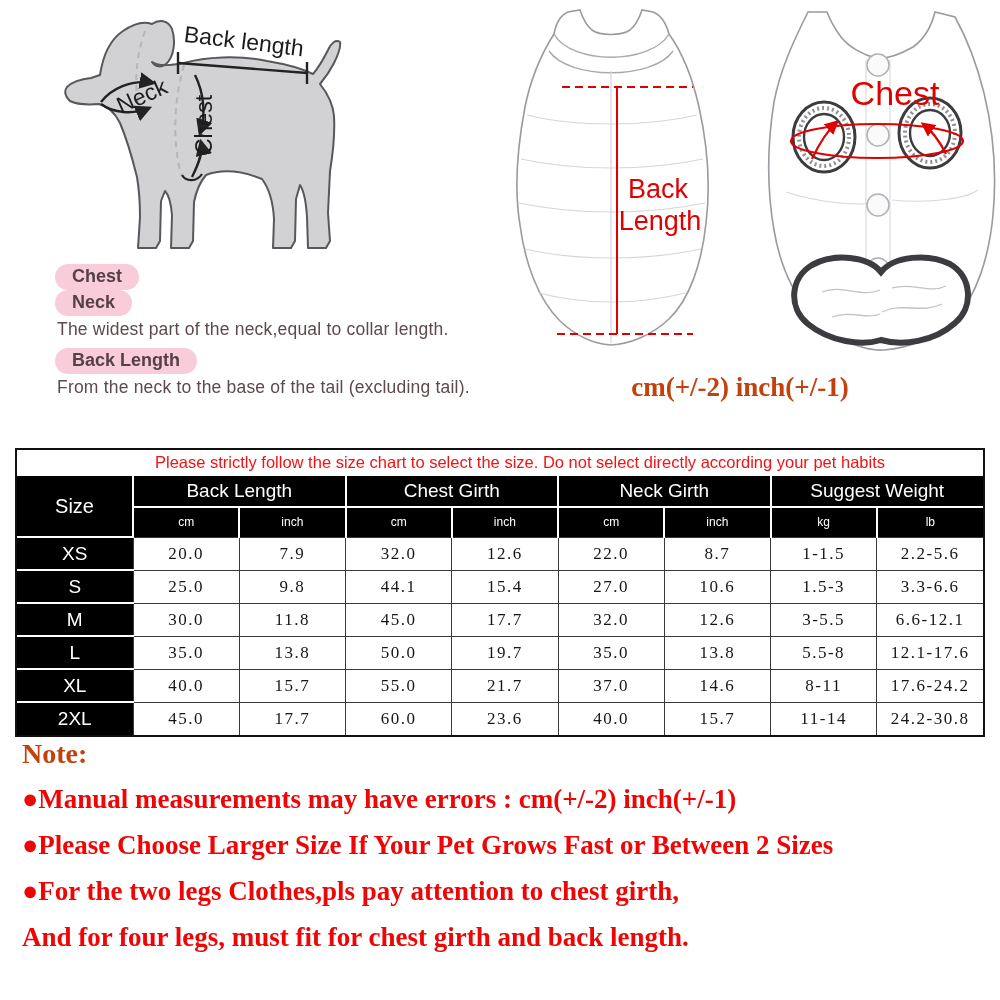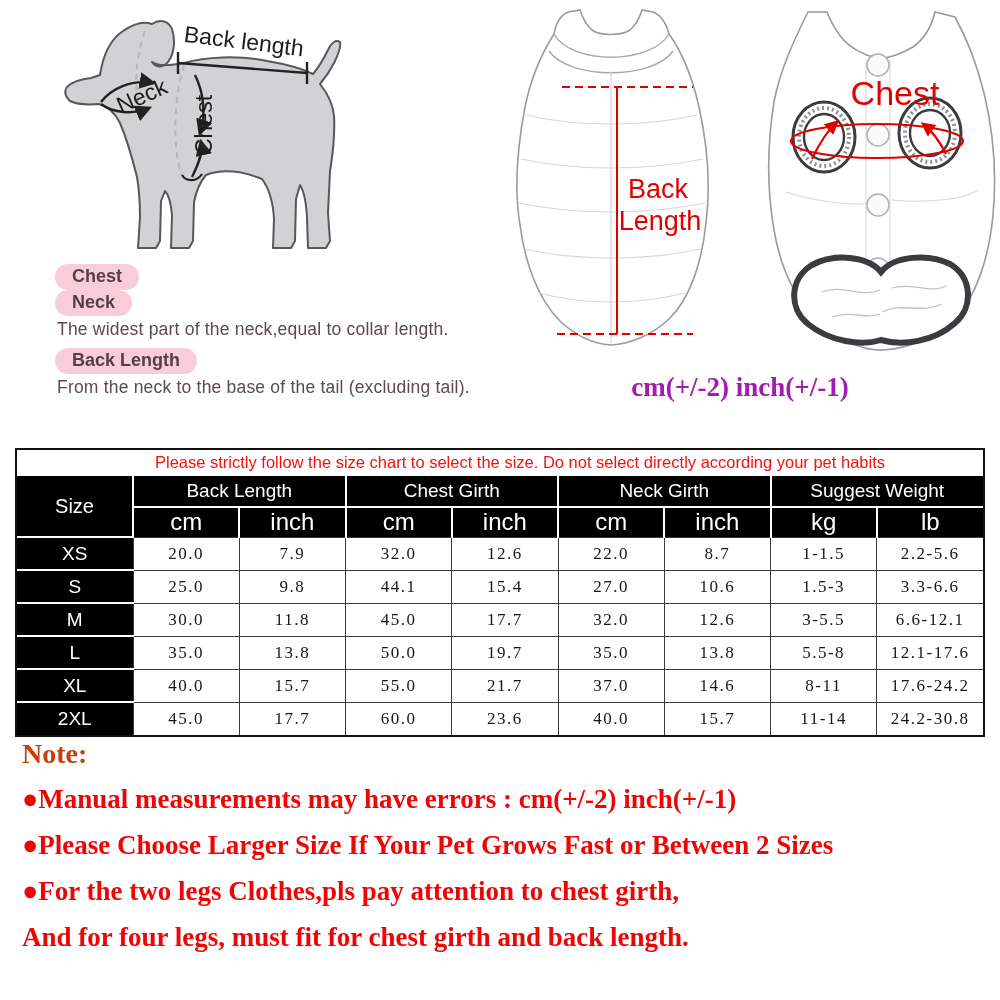--- a/index.html
+++ b/index.html
@@ -8,21 +8,21 @@
     font-family:"Liberation Sans",sans-serif;overflow:hidden;
   }
   
   .abs{position:absolute;}
   #dog-svg{left:45px;top:5px;}
   #vest-back-svg{left:505px;top:3px;}
   #vest-front-svg{left:762px;top:2px;}
   #tolerance{
     left:505px;top:372px;width:470px;text-align:center;
     font-family:"Liberation Serif",serif;font-weight:bold;
-    font-size:27px;color:#a21caf;
+    font-size:27px;color:#c2410c;
   }
   
   #definitions{left:55px;top:264px;width:470px;}
   .pill{
     display:inline-block;background:#f8ccd8;border-radius:14px;
     padding:2px 17px 3px 17px;font-weight:bold;font-size:18px;color:#554049;
   }
   .def-desc{
     font-size:17.5px;color:#5c4a4c;margin:3px 0 8px 2px;letter-spacing:0.2px;
   }
@@ -46,21 +46,21 @@
   .r-unit{height:30px;}
   .r-body{height:33px;}
   td.warn{
     color:#f51111;font-size:16.5px;border:1px solid #101010;background:#fff;
     font-weight:normal;
   }
   th.blk{
     background:#000;color:#fff;font-weight:normal;font-size:19px;
     border:2px solid #fff;
   }
-  th.blk.unit{font-size:24px;border-bottom:1.5px solid #3a3a3a;}
+  th.blk.unit{font-size:12px;border-bottom:1.5px solid #3a3a3a;}
   th.blk.szlab{border-right:1.5px solid #3a3a3a;font-size:19px;}
   td.num{
     font-family:"Liberation Serif","DejaVu Serif",serif;font-size:17px;
     letter-spacing:1.5px;color:#161616;border:1.5px solid #3a3a3a;background:#fff;
   }
   
   #notes{left:22px;top:738px;width:958px;}
   .note-title{
     font-family:"Liberation Serif",serif;font-weight:bold;font-size:28px;
     color:#c2410c;margin-bottom:14px;

